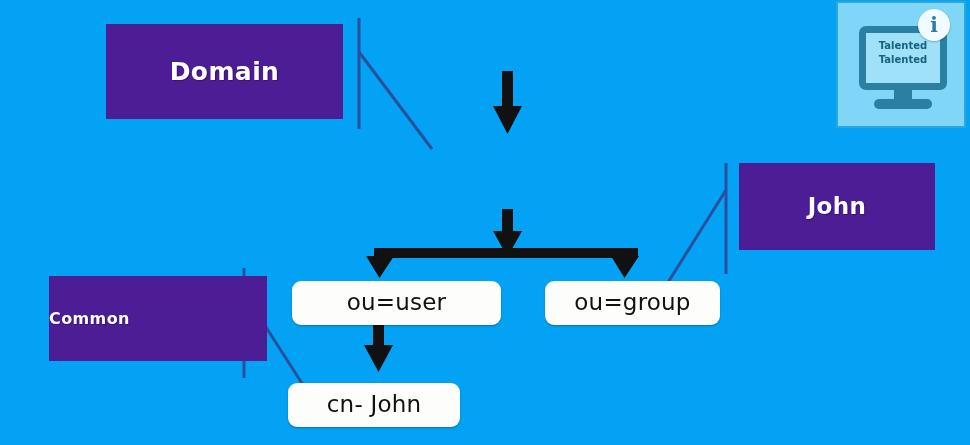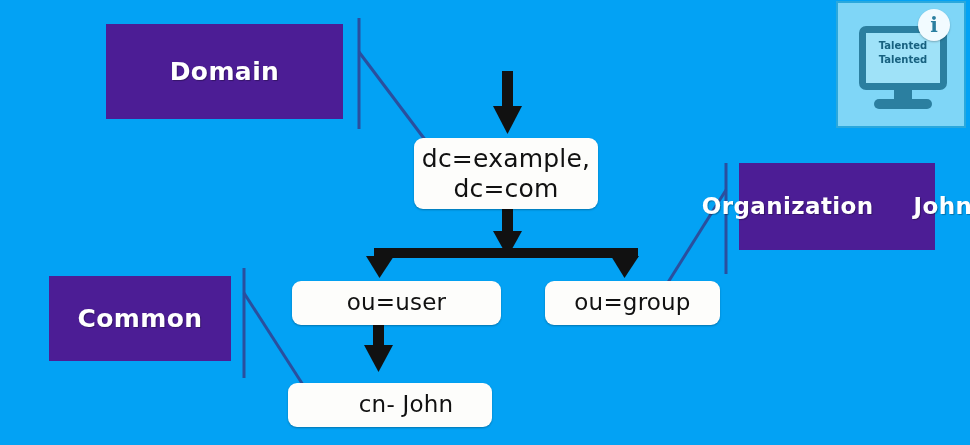--- a/index.html
+++ b/index.html
@@ -43,21 +43,21 @@
     font-family: "DejaVu Sans", sans-serif;
     line-height: 1.18;
     letter-spacing: 0.2px;
     z-index: 3;
   }
   .node span { display: block; }
   #node-root      { left: 425px; top: 25px;  width: 175px; height: 46px; font-size: 25px; }
   #node-dc        { left: 414px; top: 138px; width: 184px; height: 71px; font-size: 25px; }
   #node-ou-user   { left: 292px; top: 281px; width: 209px; height: 44px; font-size: 23px; }
   #node-ou-group  { left: 537px; top: 281px; width: 175px; height: 44px; font-size: 23px; margin-left: 8px; }
-  #node-cn-john   { left: 288px; top: 383px; width: 172px; height: 44px; font-size: 23px; padding-left: 32px; }
+  #node-cn-john   { left: 288px; top: 383px; width: 172px; height: 44px; font-size: 23px; }
 
   
   .label-box {
     position: absolute;
     background: #4c1d95;
     color: #ffffff;
     display: flex;
     flex-direction: row;
     align-items: center;
     justify-content: center;
@@ -66,21 +66,21 @@
     font-weight: bold;
     line-height: 1.25;
     text-shadow: 1px 1px 1px rgba(0,0,0,0.30);
     letter-spacing: 0.4px;
     z-index: 2;
     gap: 40px;
   }
   .label-box span { display: block; }
   #label-domain-component { left: 106px; top: 24px;  width: 237px; height: 95px; font-size: 25px; }
   #label-organization-unit{ left: 739px; top: 163px; width: 196px; height: 87px; font-size: 23px; }
-  #label-common-name      { left: 49px;  top: 276px; width: 182px; height: 85px; font-size: 25px; }
+  #label-common-name      { left: 49px;  top: 276px; width: 218px; height: 85px; font-size: 16px; justify-content: space-between; }
 
   
   #watermark {
     position: absolute;
     left: 836px; top: 1px;
     width: 130px; height: 127px;
     background: #7fd6f7;
     border: 2px solid #2aa8dd;
     box-sizing: border-box;
     z-index: 5;
@@ -177,43 +177,38 @@
       <polygon points="611,256 639,256 624.5,278" fill="#111111"></polygon>
     </g>
 
     <g>
       <rect x="373" y="325" width="11" height="26" fill="#111111"></rect>
       <polygon points="364,345 393,345 378.5,372" fill="#111111"></polygon>
     </g>
   </svg>
 
 
-  <div class="node" id="node-dc">
-    <span>dc=example,</span>
-    <span>dc=com</span>
-  </div>
 
   <div class="node" id="node-ou-user">
     <span>ou=user</span>
   </div>
 
   <div class="node" id="node-ou-group">
     <span>ou=group</span>
   </div>
 
   <div class="node" id="node-cn-john">
     <span>cn- John</span>
   </div>
 
   <div class="label-box" id="label-domain-component">
     <span>Domain</span>
   </div>
 
   <div class="label-box" id="label-organization-unit">
-    <span>Organization</span>
     <span>John</span>
   </div>
 
   <div class="label-box" id="label-common-name">
     <span>Common</span>
   </div>
 
   <div id="watermark">
     <div id="watermark-inner">
       <div id="wm-monitor-frame"></div>

